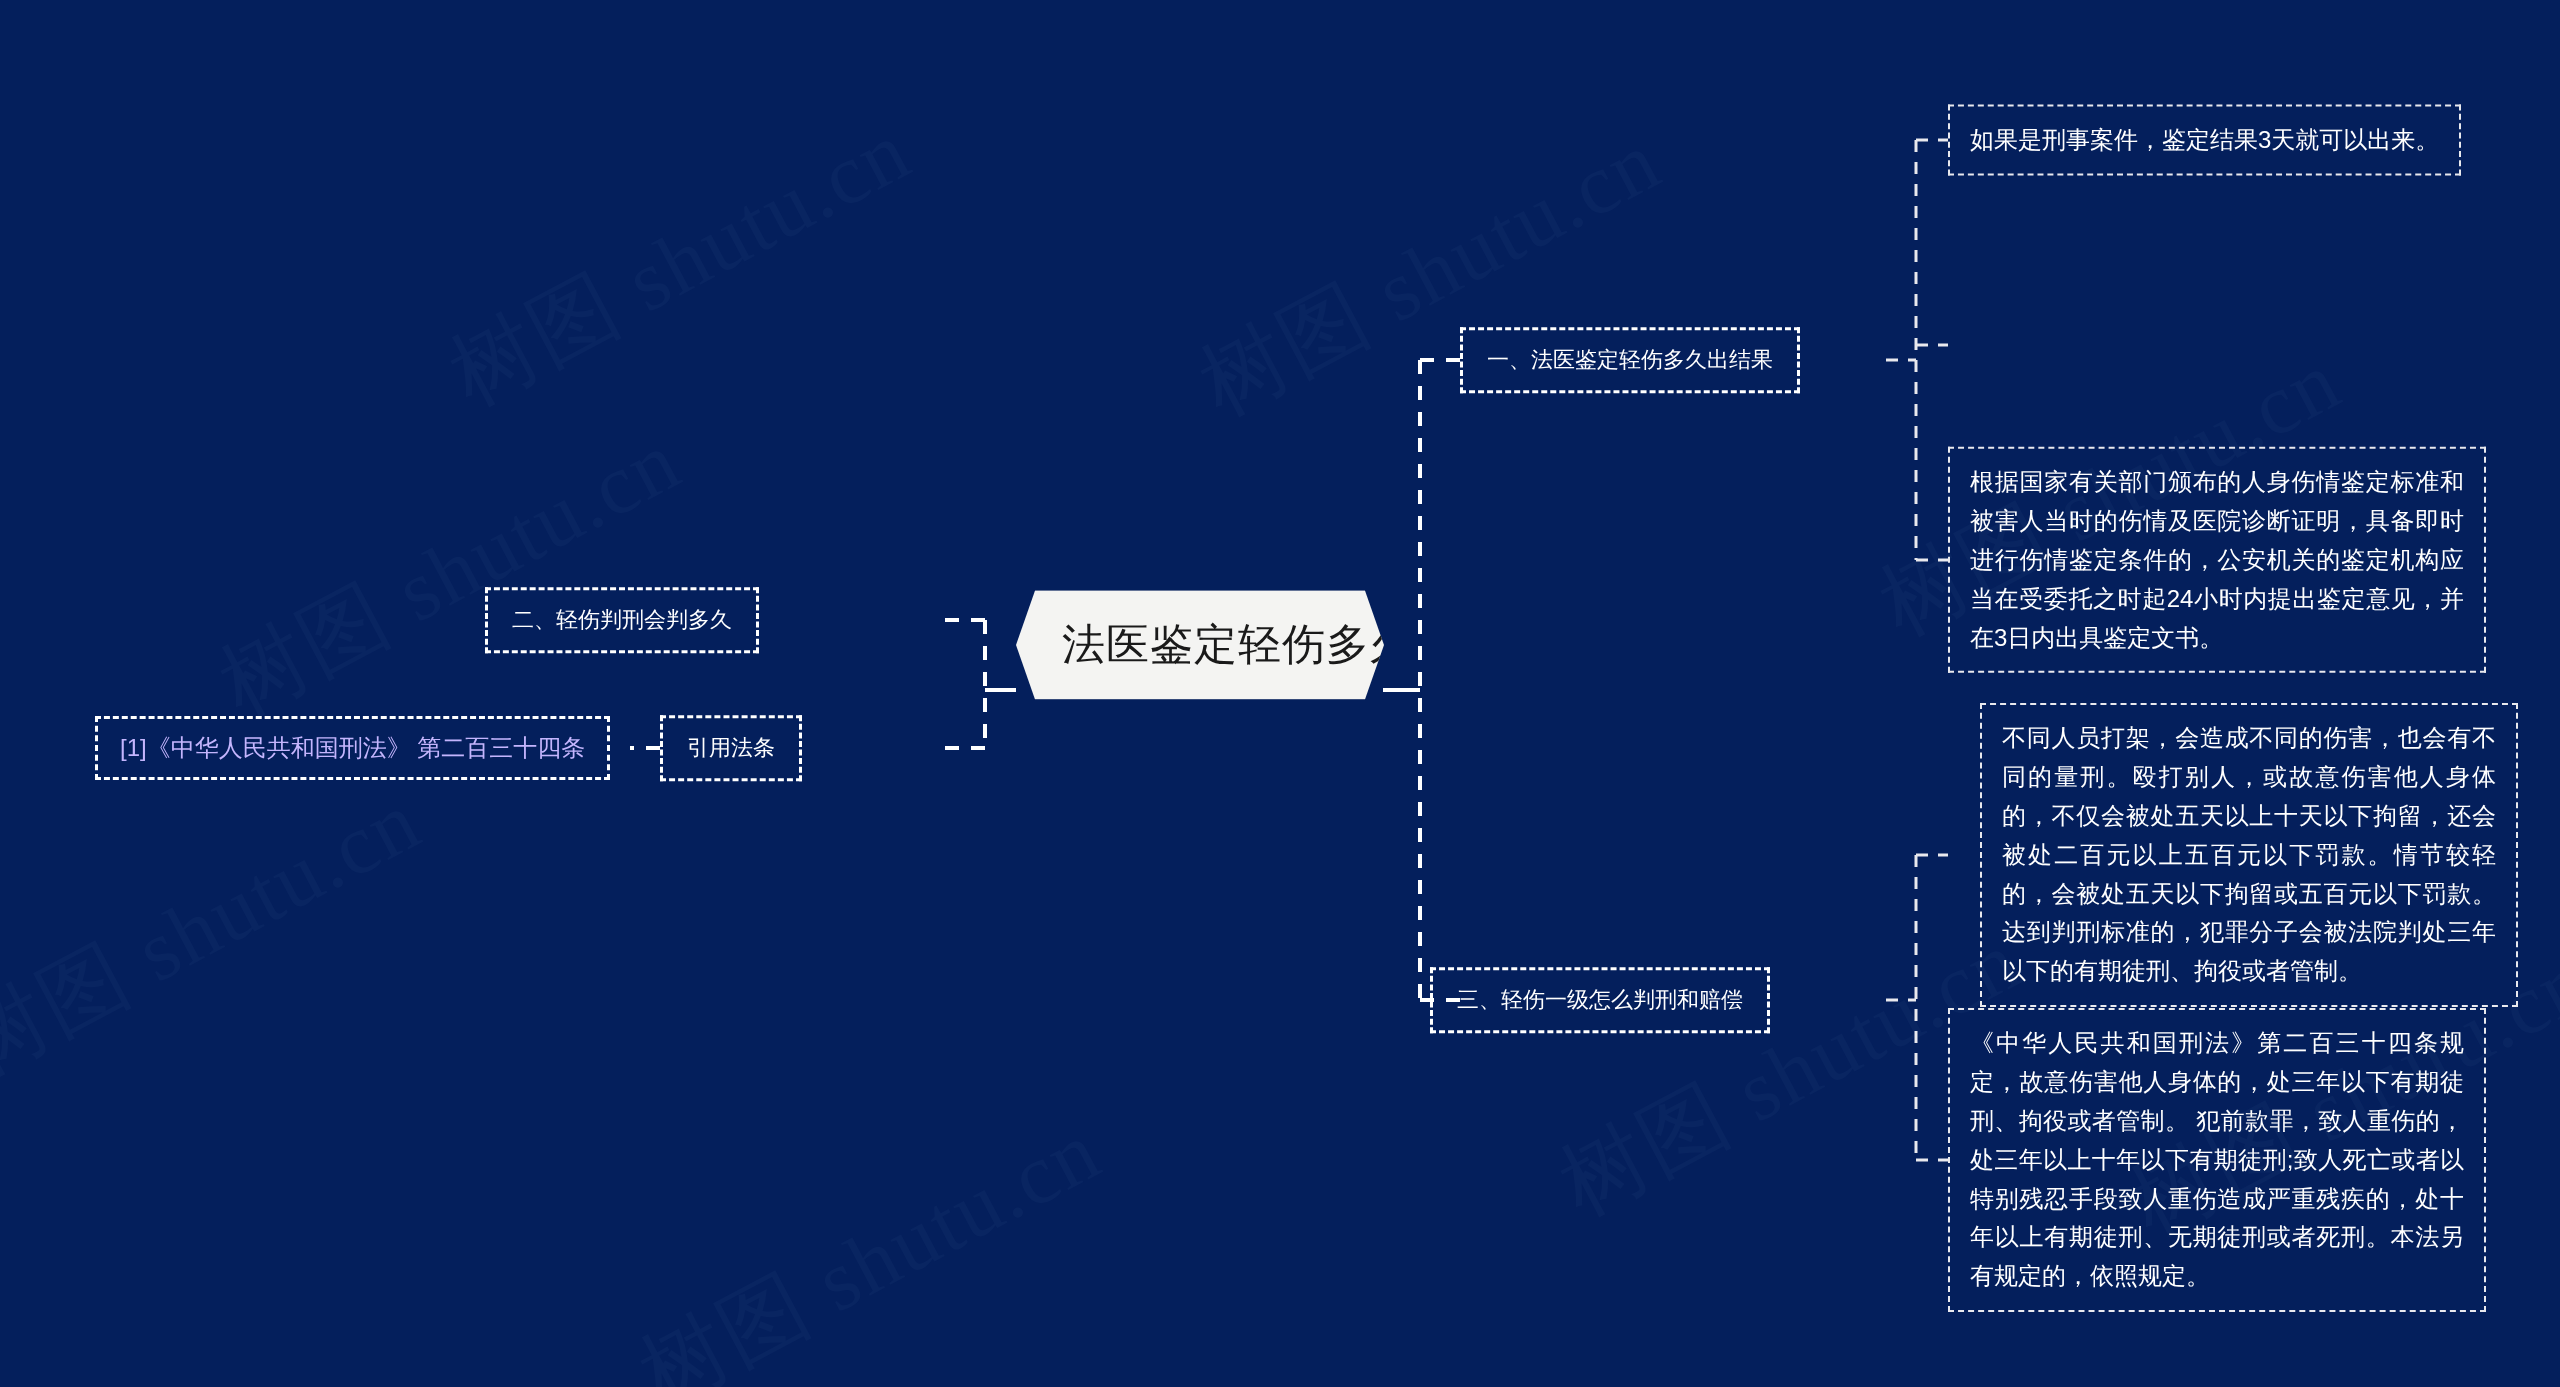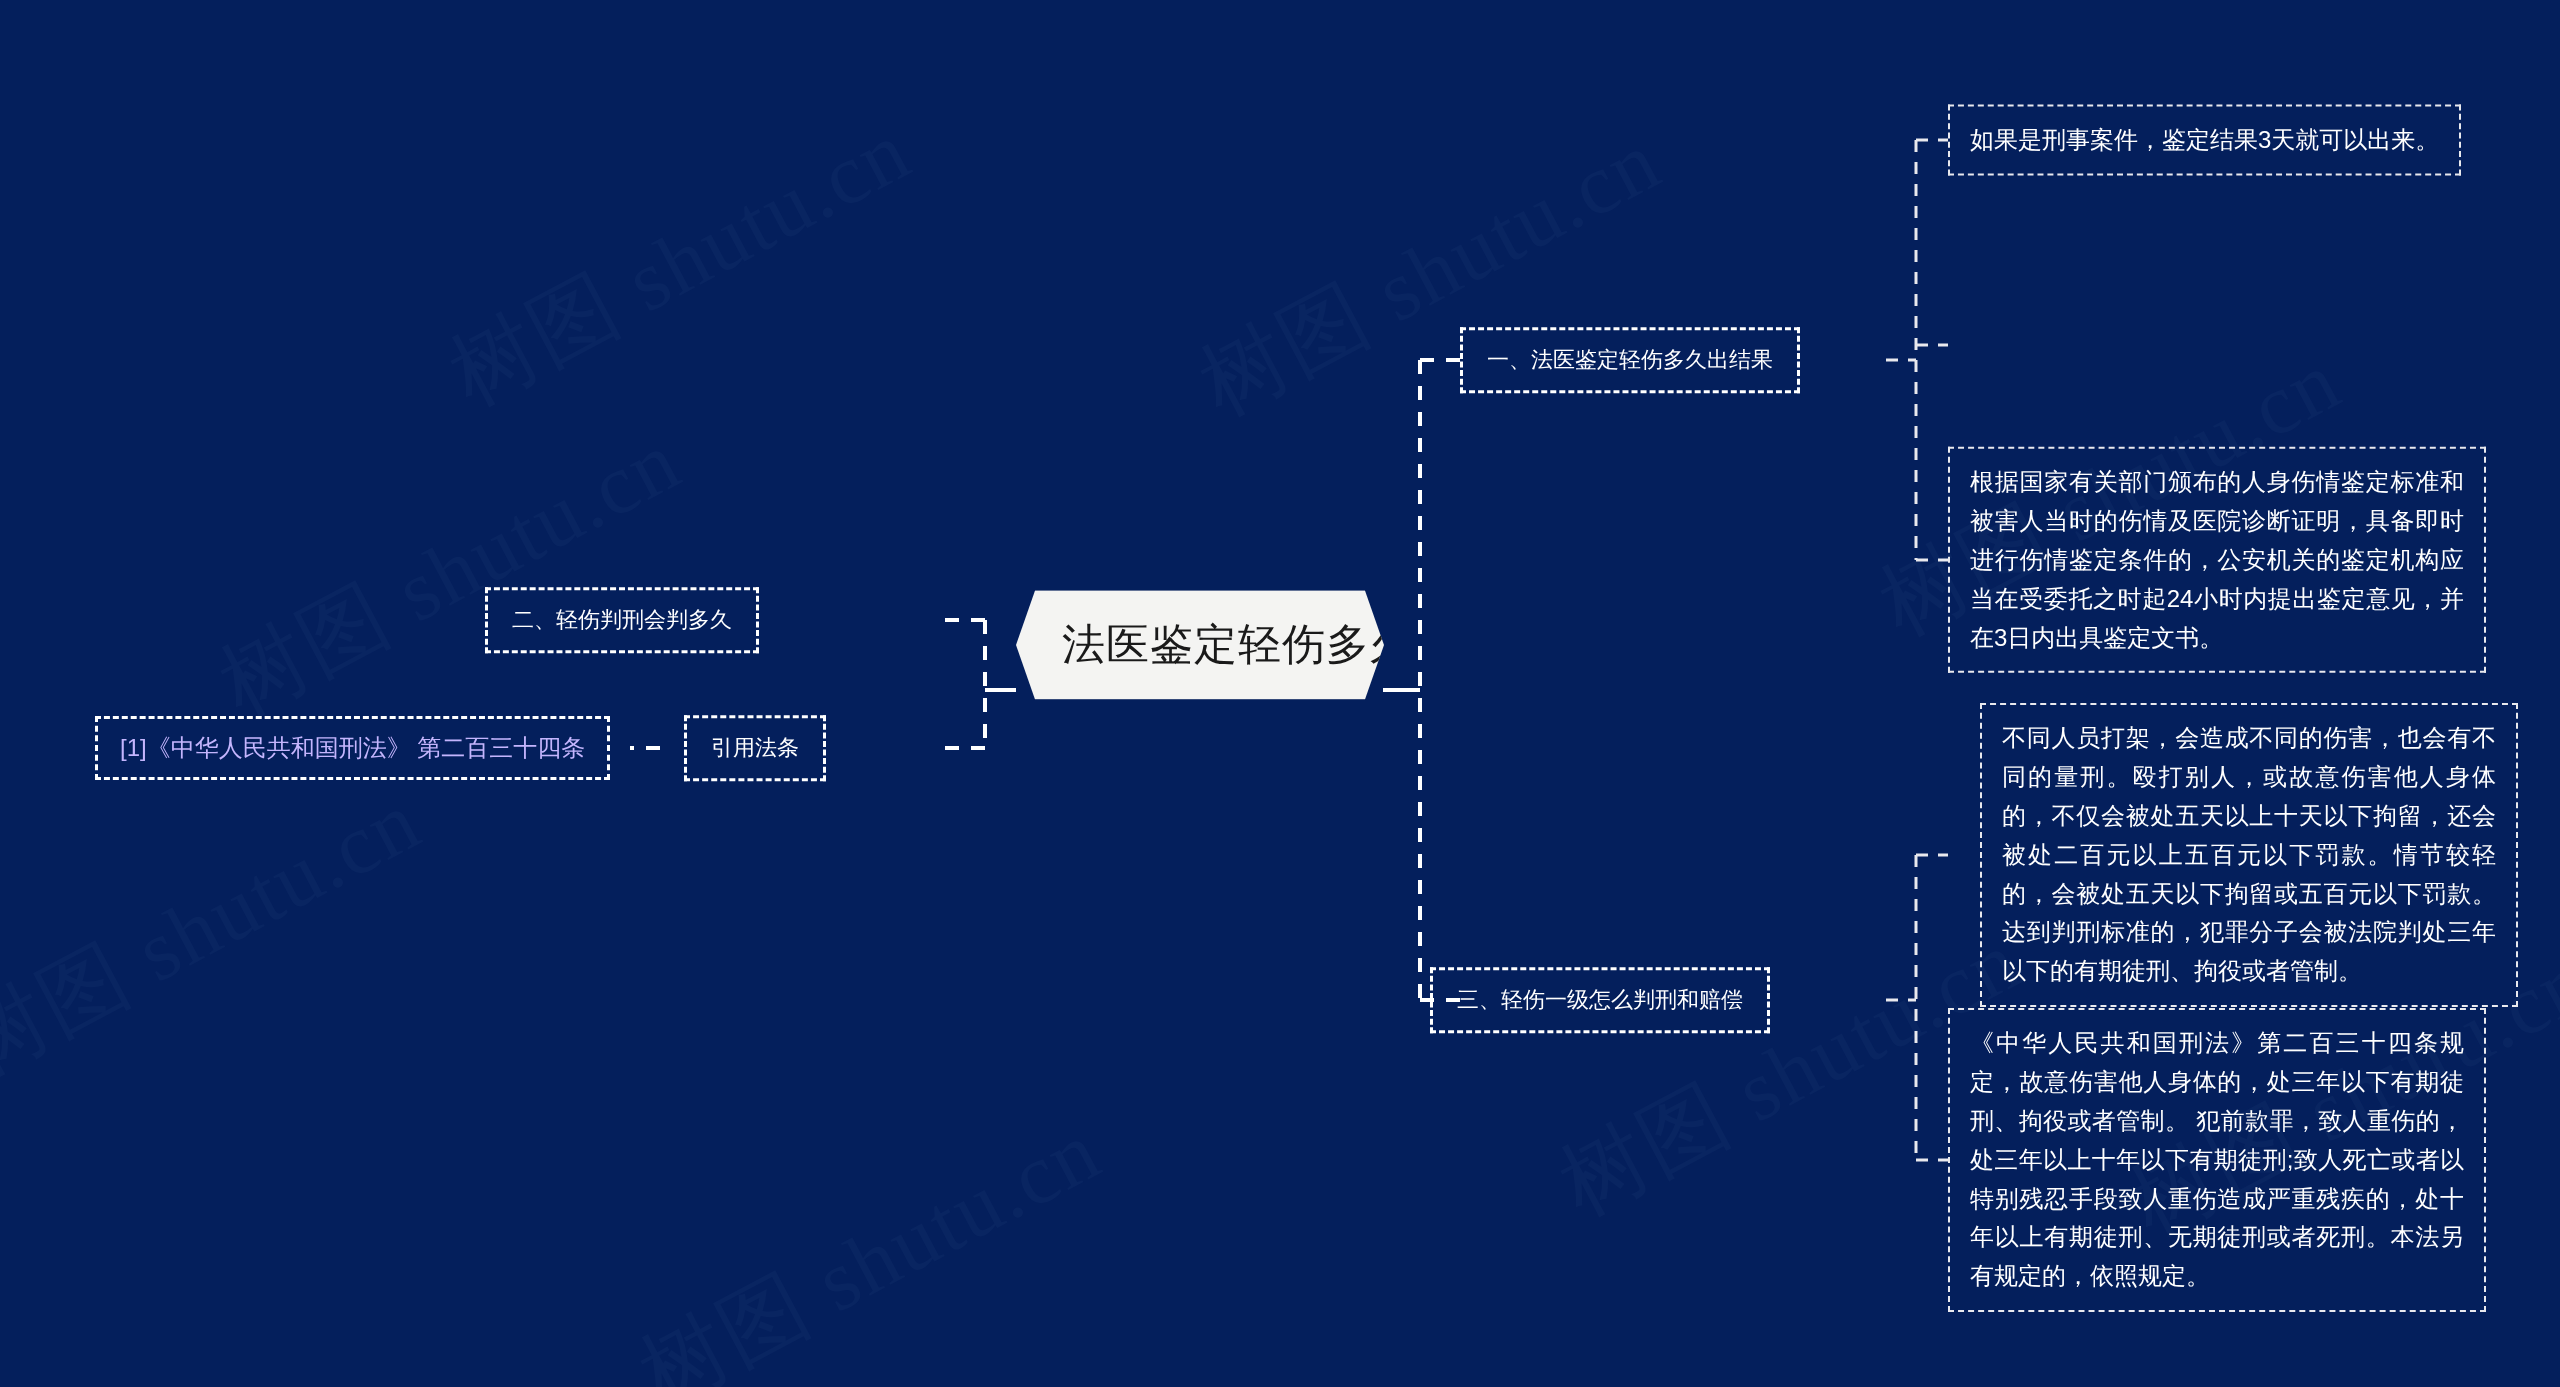--- a/index.html
+++ b/index.html
@@ -154,21 +154,21 @@
   </svg>
 
   <div class="node root-node" style="left:1016px; top:645px; transform:translateY(-50%); width:368px;">法医鉴定轻伤多久出结果</div>
 
   <div class="node branch-node" style="left:1460px; top:360px; transform:translateY(-50%);">一、法医鉴定轻伤多久出结果</div>
 
   <div class="node branch-node" style="left:485px; top:620px; transform:translateY(-50%);">二、轻伤判刑会判多久</div>
 
   <div class="node branch-node" style="left:1430px; top:1000px; transform:translateY(-50%);">三、轻伤一级怎么判刑和赔偿</div>
 
-  <div class="node branch-node" style="left:684px; top:748px; transform:translateY(-50%);">引用法条</div>
+  <div class="node branch-node" style="left:660px; top:748px; transform:translateY(-50%);">引用法条</div>
 
   <div class="node ref-node" style="left:95px; top:748px; transform:translateY(-50%);">[1]《中华人民共和国刑法》 第二百三十四条</div>
 
   <div class="node leaf-node single" style="left:1948px; top:140px; transform:translateY(-50%);">如果是刑事案件，鉴定结果3天就可以出来。</div>
 
 
   <div class="node leaf-node" style="left:1948px; top:560px; transform:translateY(-50%); width:538px;">根据国家有关部门颁布的人身伤情鉴定标准和被害人当时的伤情及医院诊断证明，具备即时进行伤情鉴定条件的，公安机关的鉴定机构应当在受委托之时起24小时内提出鉴定意见，并在3日内出具鉴定文书。</div>
 
   <div class="node leaf-node" style="left:1980px; top:855px; transform:translateY(-50%); width:538px;">不同人员打架，会造成不同的伤害，也会有不同的量刑。殴打别人，或故意伤害他人身体的，不仅会被处五天以上十天以下拘留，还会被处二百元以上五百元以下罚款。情节较轻的，会被处五天以下拘留或五百元以下罚款。达到判刑标准的，犯罪分子会被法院判处三年以下的有期徒刑、拘役或者管制。</div>
 

